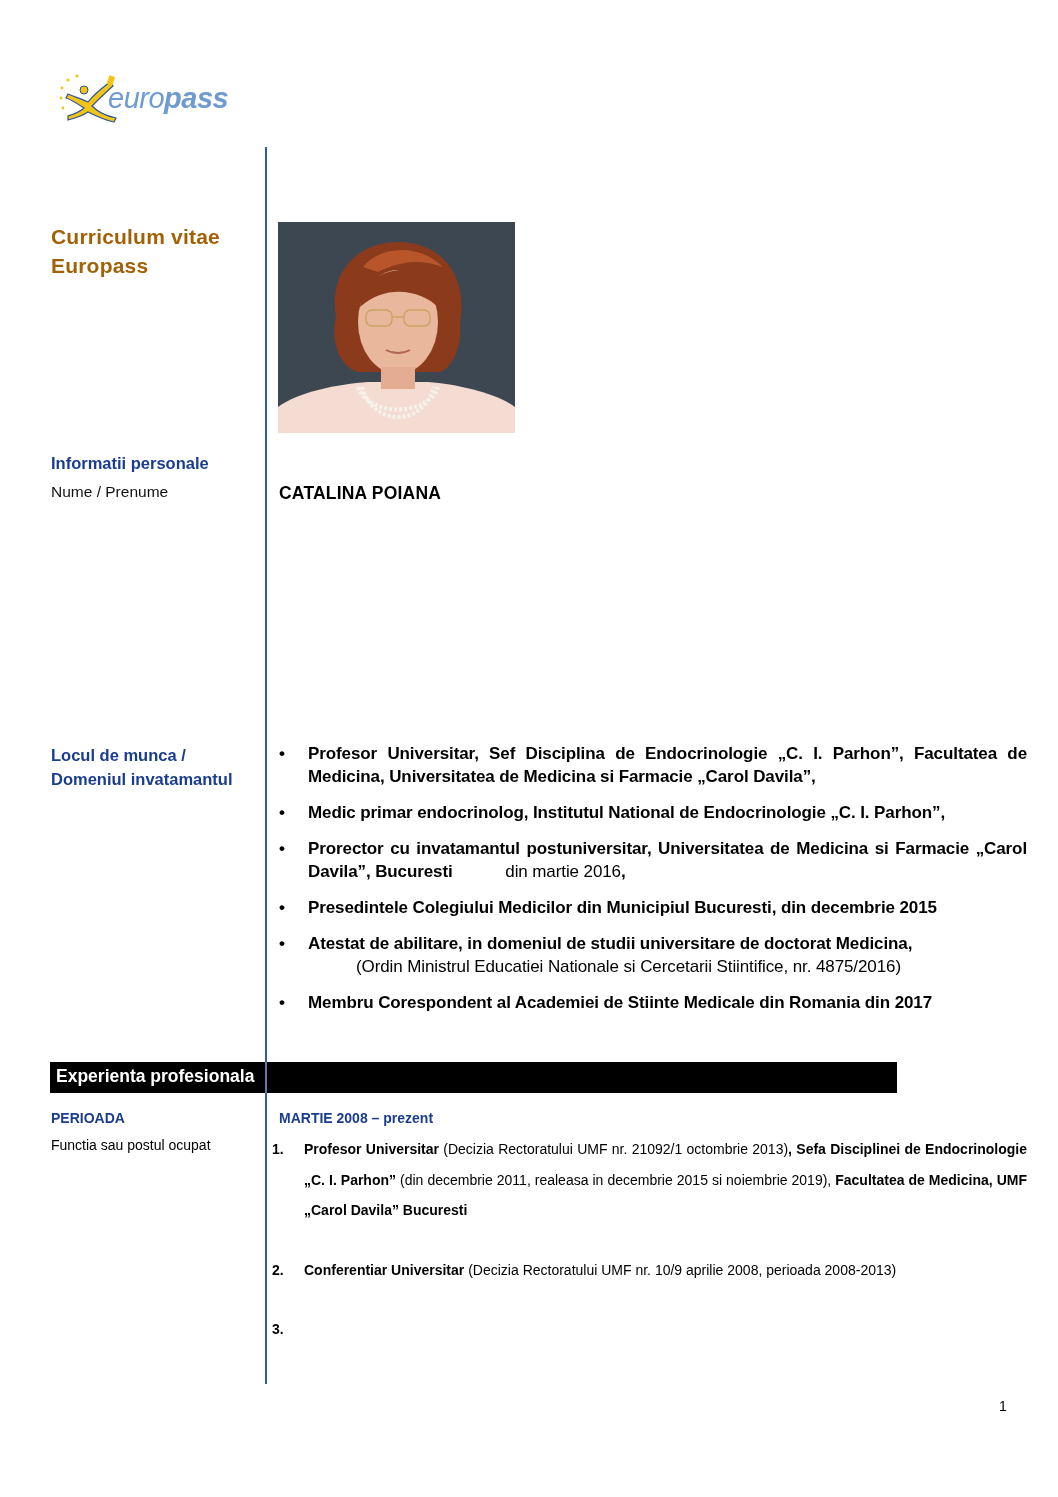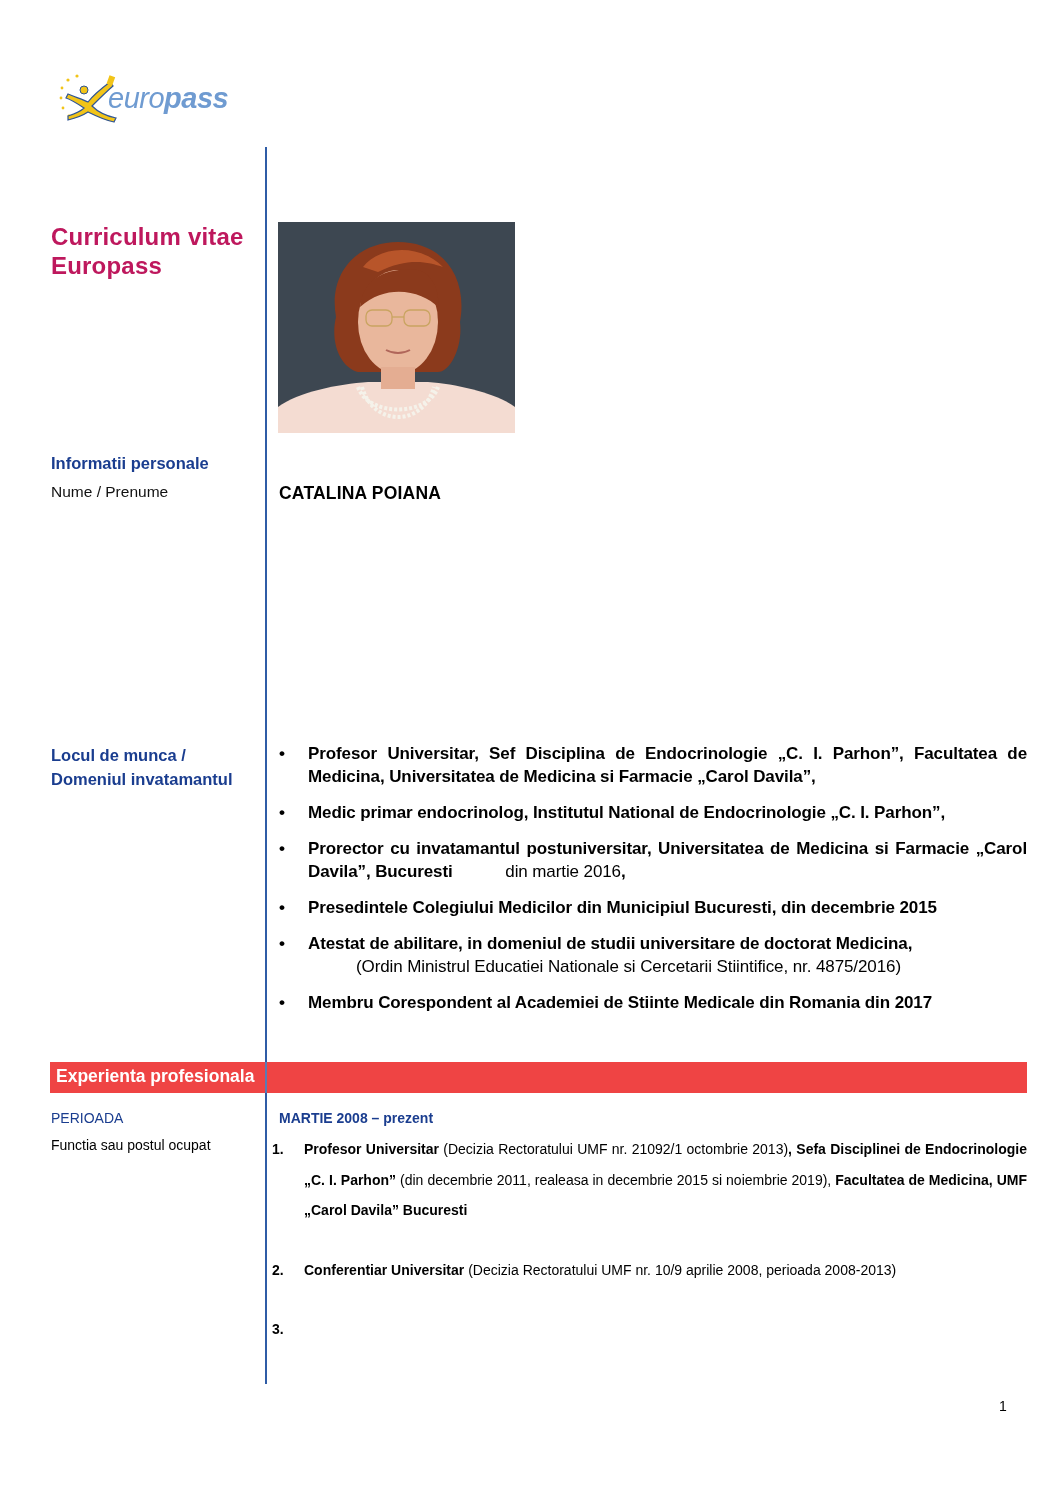--- a/index.html
+++ b/index.html
@@ -9,43 +9,43 @@
 
   
   #logo { left: 58px; top: 72px; width: 180px; height: 52px; }
   #logo .wordmark { position: absolute; left: 50px; top: 10px; font-size: 29px; letter-spacing: -0.5px; color: #6f9bd1; }
   #logo .wordmark .euro { font-style: italic; font-weight: normal; }
   #logo .wordmark .pass { font-style: italic; font-weight: bold; }
 
   
   #divider { left: 265px; top: 147px; width: 2px; height: 1237px; background: #2f5ca6; }
 
-  .section-title { color: #be185d; font-weight: bold; font-size: 24px; line-height: 29px; letter-spacing: 0.2px; }
+  .section-title { color: #a16207; font-weight: bold; font-size: 21px; line-height: 29px; letter-spacing: 0.2px; }
   .label-blue { color: #1a3d8f; font-weight: bold; font-size: 16.5px; line-height: 24px; }
   .label-plain { font-size: 15.5px; color: #111; }
 
   #cv-title { left: 51px; top: 222px; }
   #photo { left: 278px; top: 222px; width: 237px; height: 211px; background: #3e4852; overflow: hidden; }
 
   #pi-title { left: 51px; top: 451px; text-align: center; }
   #name-label { left: 51px; top: 483px; }
   #name-value { left: 279px; top: 483px; font-size: 17.5px; font-weight: bold; letter-spacing: 0.2px; }
 
   #work-label { left: 51px; top: 743px; width: 205px; }
 
   ul.roles { position: absolute; left: 279px; top: 742px; width: 748px; margin: 0; padding: 0; list-style: none; }
   ul.roles li { position: relative; padding-left: 29px; font-size: 17px; line-height: 23px; text-align: justify; font-weight: bold; margin-bottom: 13px; letter-spacing: -0.1px; }
   ul.roles li .bullet { position: absolute; left: 0; top: 0; font-weight: bold; }
   ul.roles li .normal { font-weight: normal; padding-left: 48px; }
 
-  #exp-band { left: 50px; top: 1062px; width: 977px; height: 31px; background: #ef4444; }
+  #exp-band { left: 50px; top: 1062px; width: 847px; height: 31px; background: #000000; }
   #exp-band .title { position: absolute; left: 6px; top: 4px; color: #fff; font-weight: bold; font-size: 17.5px; }
   #exp-band .sep { position: absolute; left: 215px; top: 0; width: 2px; height: 31px; background: #5a7bb5; }
 
-  #perioada-label { left: 51px; top: 1110px; font-size: 14px; font-weight: normal; color: #1a3d8f; }
+  #perioada-label { left: 51px; top: 1110px; font-size: 14px; font-weight: bold; color: #1a3d8f; }
   #perioada-value { left: 279px; top: 1110px; font-size: 14px; font-weight: bold; color: #1a3d8f; }
   #functia-label { left: 51px; top: 1137px; font-size: 14px; }
 
   ol.jobs { position: absolute; left: 272px; top: 1134px; width: 755px; margin: 0; padding: 0; list-style: none; }
   ol.jobs li { position: relative; padding-left: 32px; font-size: 14px; line-height: 30.5px; text-align: justify; }
   ol.jobs li .num { position: absolute; left: 0; top: 0; font-weight: bold; }
   ol.jobs li b { font-weight: bold; }
   ol.jobs li.gap { margin-bottom: 29px; }
 
   #page-number { left: 999px; top: 1398px; font-size: 14px; }

